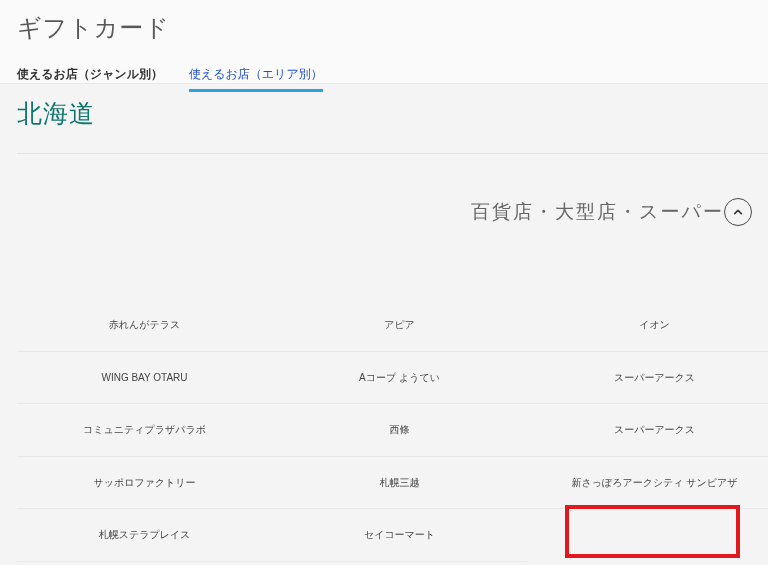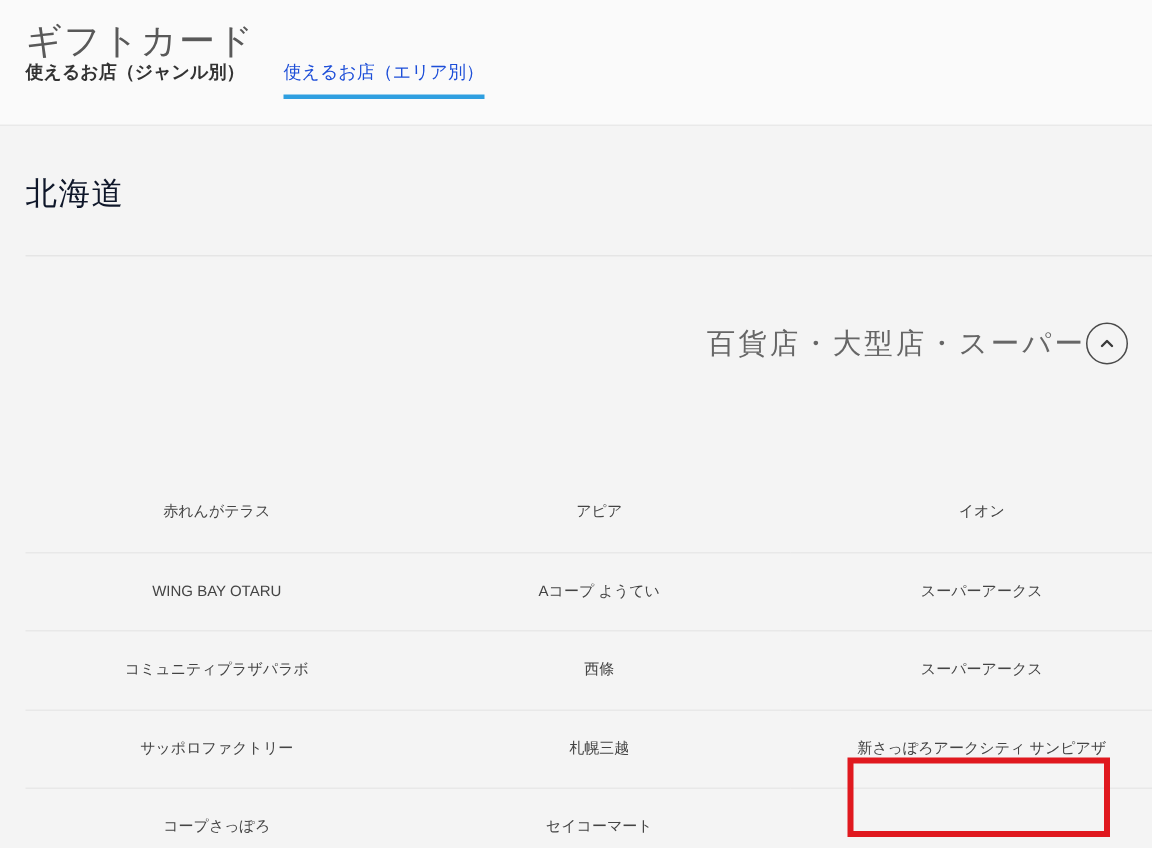--- a/index.html
+++ b/index.html
@@ -13,34 +13,34 @@
   .header{
     background:#fafafa;
     border-bottom:1px solid #e9e9e9;
     padding:16px 0 0 17px;
     box-sizing:border-box;
     height:84px;
   }
   .page-title{
     font-size:24px;line-height:24px;color:#595959;letter-spacing:1px;
   }
-  .tabs{display:flex;gap:26px;margin-top:0;}
+  .tabs{display:flex;gap:26px;margin-top:26px;}
   .tab{
     font-size:12px;line-height:16px;color:#1d4ed8;cursor:pointer;
     padding-bottom:4px;position:relative;
   }
   .tab.tab-dark{color:#333;font-weight:bold;}
   .tab .tab-underline{
     position:absolute;left:0;right:0;bottom:-6px;height:3px;background:transparent;
   }
   .tab.tab-active .tab-underline{background:#2f9fe0;}
   
   .region-heading{
-    margin:29px 0 0 17px;
-    font-size:21px;line-height:34px;color:#0f172a;font-weight:500;
+    margin:12px 0 0 17px;
+    font-size:25px;line-height:34px;color:#0f766e;font-weight:500;
     letter-spacing:1px;
   }
   .divider{
     border:none;border-top:1px solid #e5e5e5;
     margin:23px 0 0 17px;
   }
   .section-row{
     margin:43px 16px 0 17px;
     display:flex;justify-content:flex-end;align-items:center;
     height:29px;
@@ -116,17 +116,17 @@
     <div class="store-cell">イオン</div>
     <div class="store-cell">WING BAY OTARU</div>
     <div class="store-cell">Aコープ ようてい</div>
     <div class="store-cell">スーパーアークス</div>
     <div class="store-cell">コミュニティプラザパラボ</div>
     <div class="store-cell">西條</div>
     <div class="store-cell">スーパーアークス</div>
     <div class="store-cell">サッポロファクトリー</div>
     <div class="store-cell">札幌三越</div>
     <div class="store-cell">新さっぽろアークシティ サンピアザ</div>
-    <div class="store-cell">コープさっぽろ</div>
+    <div class="store-cell">札幌ステラプレイス</div>
     <div class="store-cell">セイコーマート</div>
   </div>
 
 <div class="highlight-box" style="border-color: rgb(224, 25, 31);"></div>
 
 </body></html>

